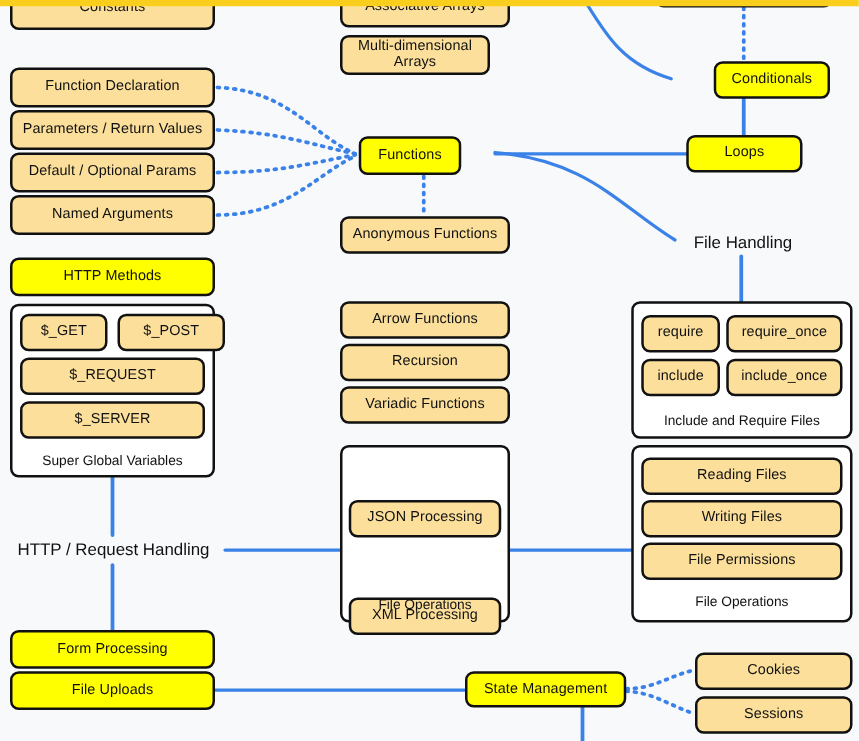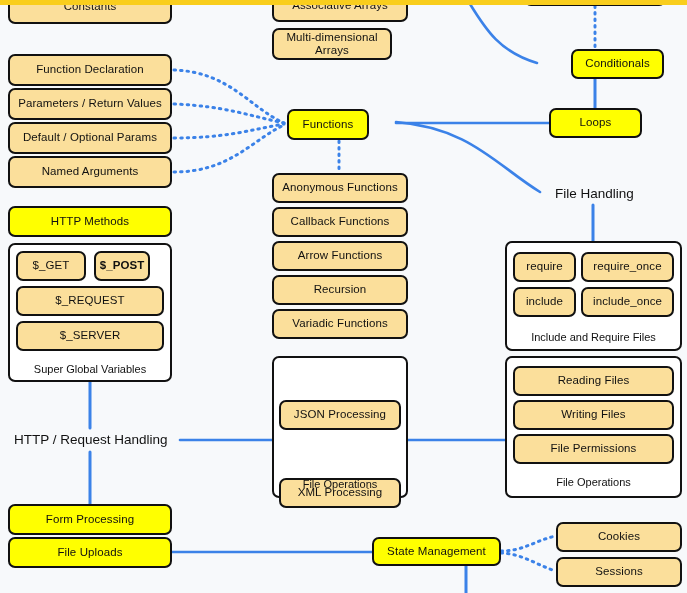--- a/index.html
+++ b/index.html
@@ -116,21 +116,21 @@
   </div>
 
   <div class="node hub" style="left:8px;top:206px;width:164px;height:31px;">
     <span>HTTP Methods</span>
   </div>
 
   <div class="group" style="left:8px;top:243px;width:164px;height:139px;"></div>
   <div class="node leaf" style="left:16px;top:251px;width:70px;height:30px;">
     <span>$_GET</span>
   </div>
-  <div class="node leaf" style="left:94px;top:251px;width:56px;height:30px;font-weight:bold;">
+  <div class="node leaf" style="left:94px;top:251px;width:86px;height:30px;">
     <span>$_POST</span>
   </div>
   <div class="node leaf" style="left:16px;top:286px;width:148px;height:30px;">
     <span>$_REQUEST</span>
   </div>
   <div class="node leaf" style="left:16px;top:321px;width:148px;height:30px;">
     <span>$_SERVER</span>
   </div>
   <div class="group-label" style="left:8px;top:363px;width:164px;">
     <span>Super Global Variables</span>
@@ -153,23 +153,20 @@
   <div class="node leaf" style="left:272px;top:28px;width:120px;height:32px;">
     <span>Multi-dimensional Arrays</span>
   </div>
 
   <div class="node hub" style="left:287px;top:109px;width:82px;height:31px;">
     <span>Functions</span>
   </div>
 
   <div class="node leaf" style="left:272px;top:173px;width:136px;height:30px;">
     <span>Anonymous Functions</span>
-  </div>
-  <div class="node leaf" style="left:272px;top:207px;width:136px;height:30px;">
-    <span>Callback Functions</span>
   </div>
   <div class="node leaf" style="left:272px;top:241px;width:136px;height:30px;">
     <span>Arrow Functions</span>
   </div>
   <div class="node leaf" style="left:272px;top:275px;width:136px;height:30px;">
     <span>Recursion</span>
   </div>
   <div class="node leaf" style="left:272px;top:309px;width:136px;height:30px;">
     <span>Variadic Functions</span>
   </div>

